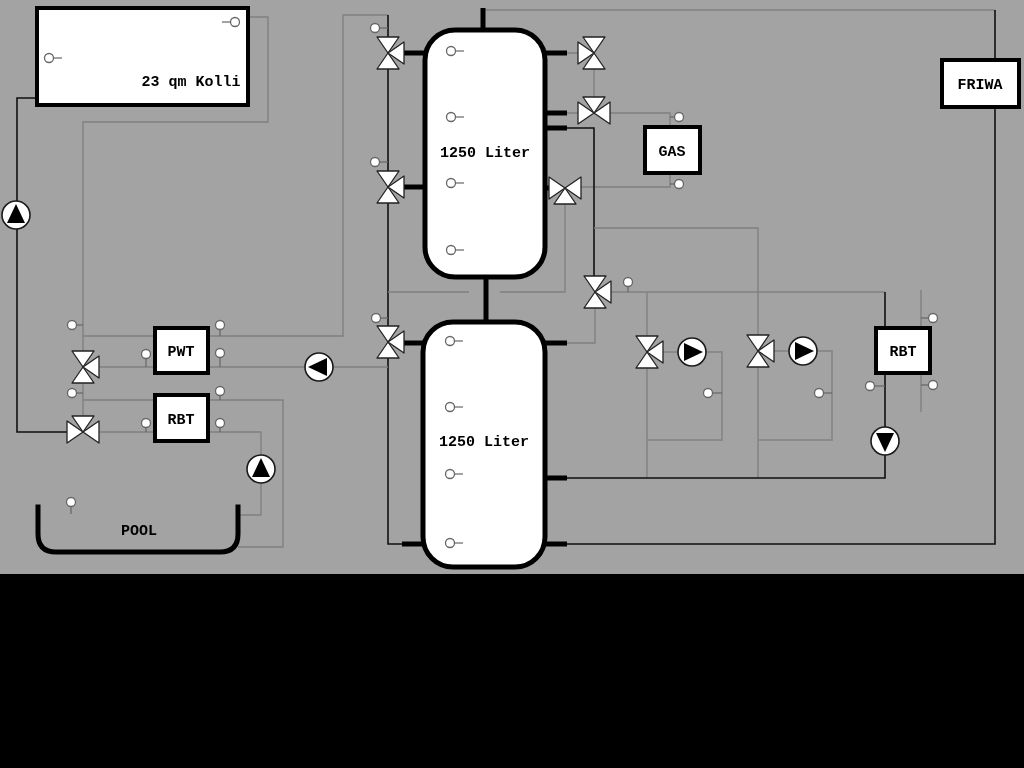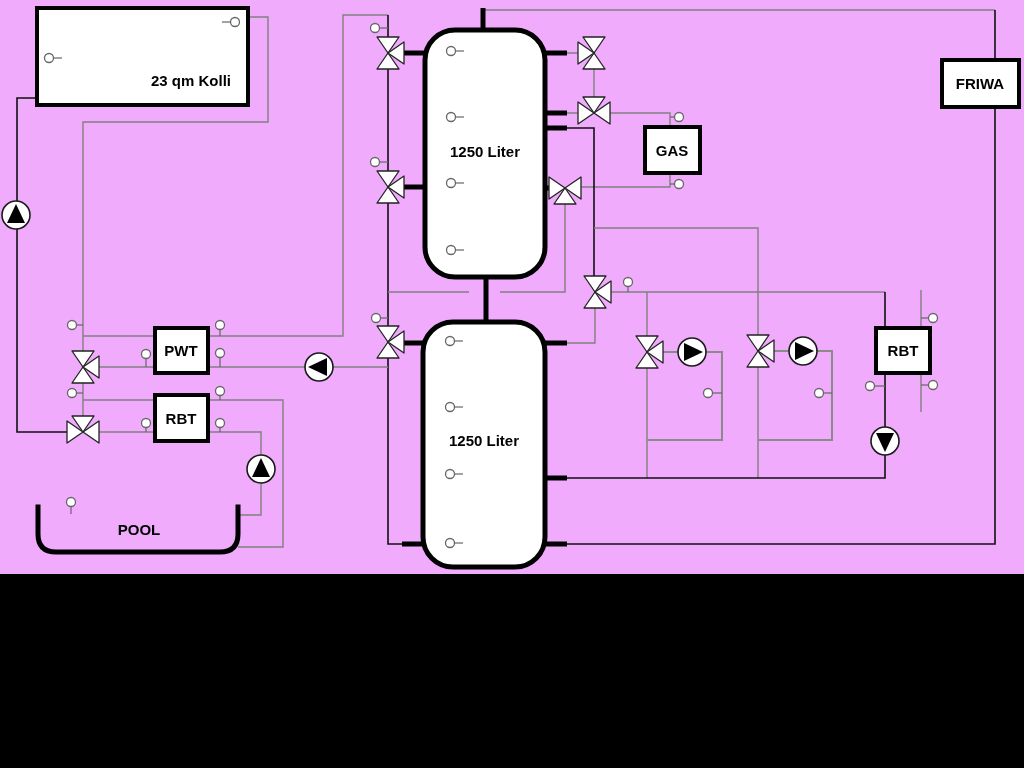--- a/index.html
+++ b/index.html
@@ -1,17 +1,17 @@
 <!DOCTYPE html>
 <html><head>
 <meta charset="utf-8">
 <style>
   html,body{margin:0;padding:0;background:#fff;}
-  .stage{position:relative;width:1024px;height:768px;background:#f0abfc;overflow:hidden;
-         font-family:Liberation Sans, sans-serif;text-align:right;}
+  .stage{position:relative;width:1024px;height:768px;background:#a3a3a3;overflow:hidden;
+         font-family:Liberation Mono, monospace;text-align:right;}
   svg{display:block;}
   .pipe-g{stroke:#808080;stroke-width:1.4;fill:none;}
   .pipe-g2{stroke:#8a8a8a;stroke-width:2;fill:none;}
   .pipe-b{stroke:#111111;stroke-width:1.6;fill:none;}
   .stub{stroke:#000000;stroke-width:5;fill:none;}
   .tank{fill:#ffffff;stroke:#000000;stroke-width:5;}
   .boxb{fill:#ffffff;stroke:#000000;stroke-width:4;}
   .valve{fill:#ffffff;stroke:#222222;stroke-width:1.3;stroke-linejoin:round;}
   .pumpc{fill:#ffffff;stroke:#1a1a1a;stroke-width:1.6;}
   .pumpt{fill:#000000;stroke:none;}

